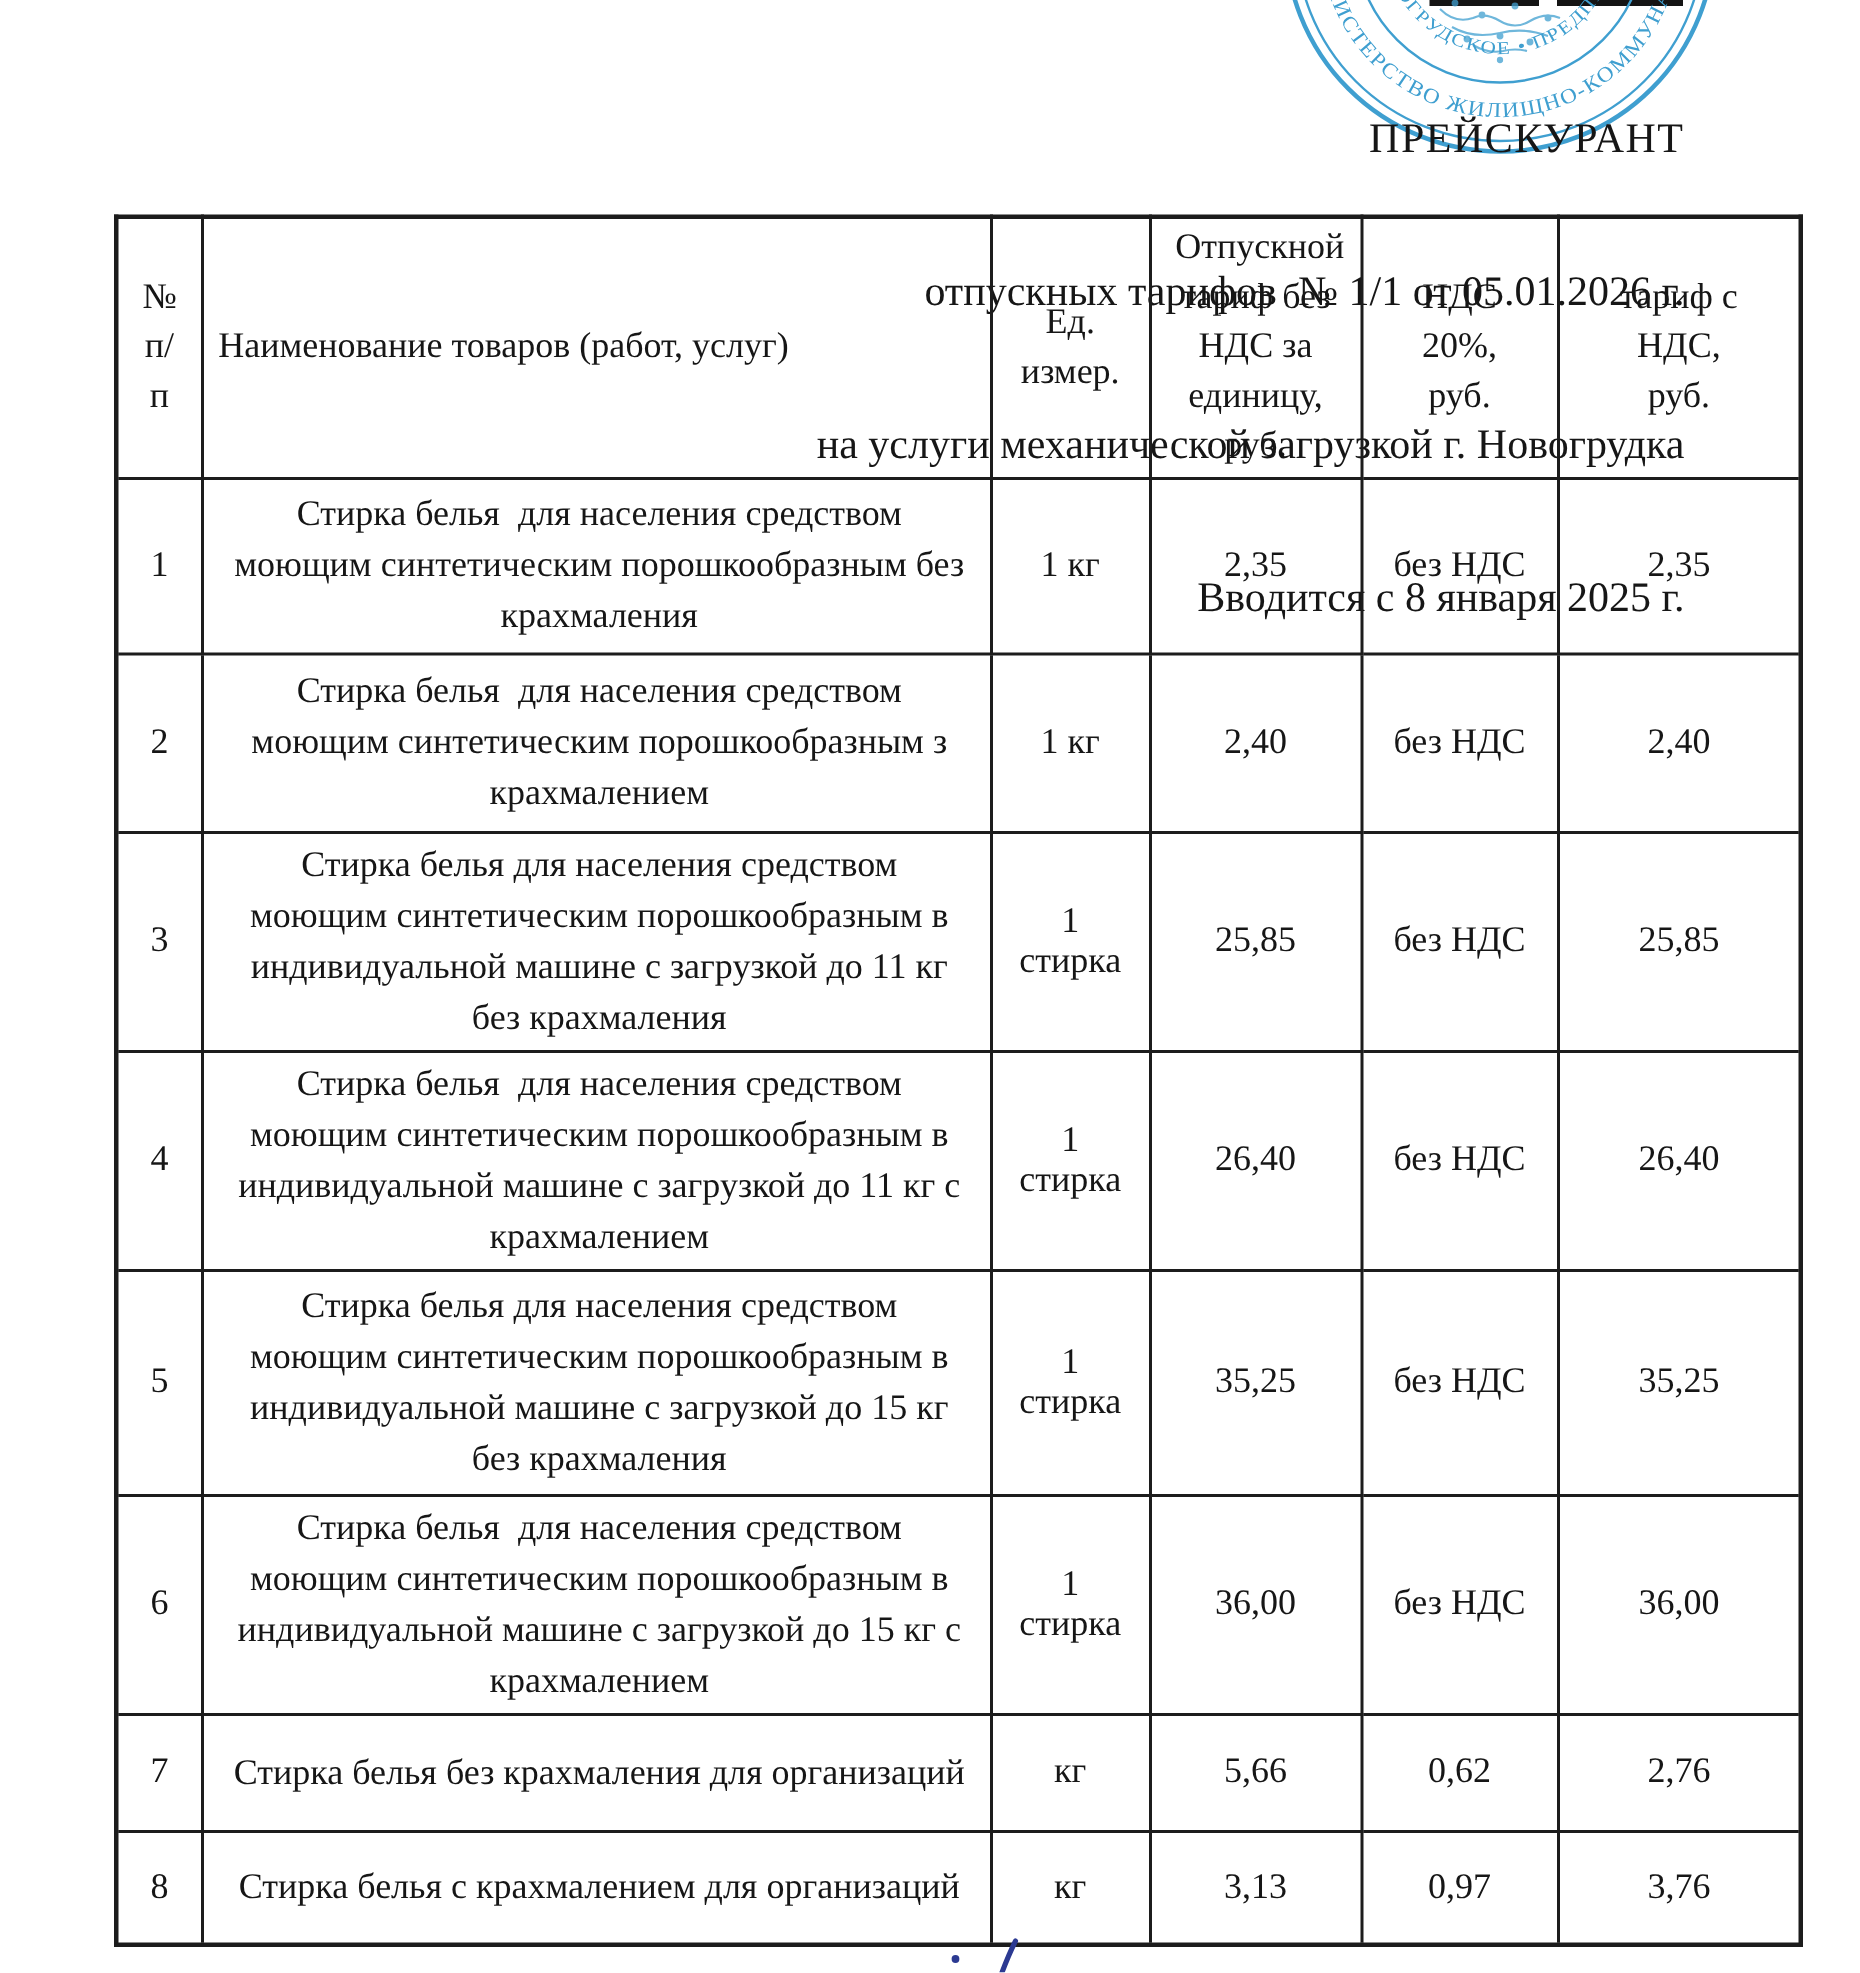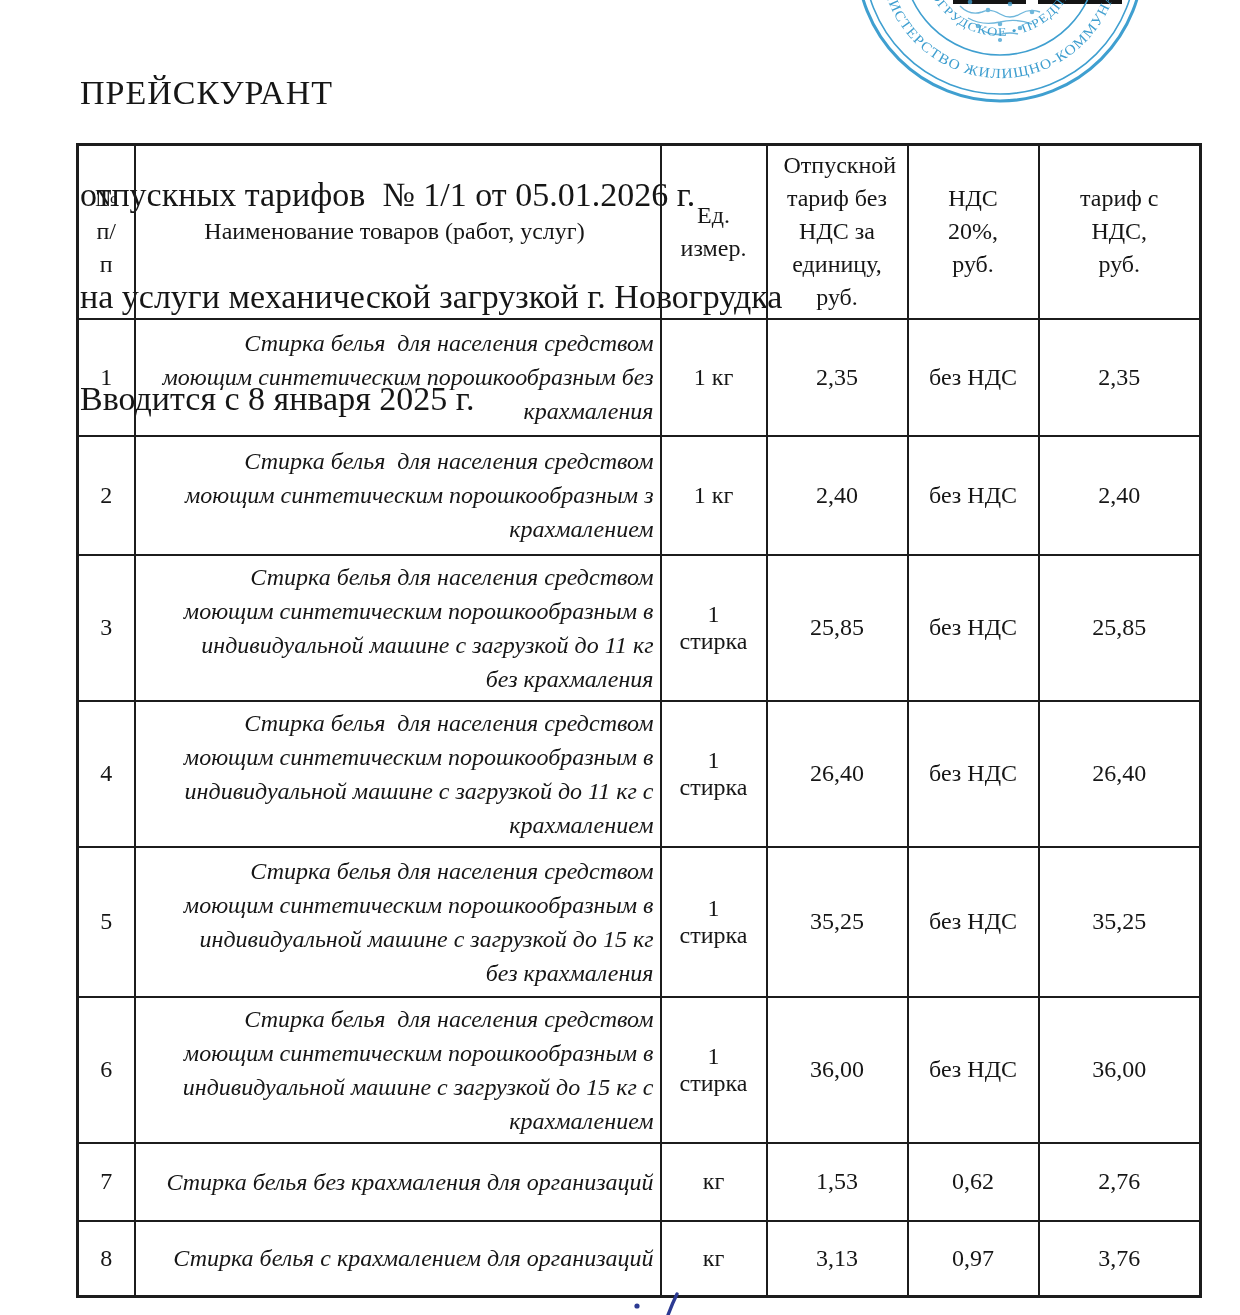--- a/index.html
+++ b/index.html
@@ -6,23 +6,23 @@
   body {
     width:1240px; height:1315px;
     background:#ffffff;
     font-family:"Liberation Serif","DejaVu Serif",serif;
     color:#161616;
     position:relative;
     overflow:hidden;
   }
   .title-block {
     position:absolute;
-    top:8px; left:80px; width:1030px;
-    text-align:left;
-    font-size:34px;
+    top:8px; left:93px; width:1030px;
+    text-align:right;
+    font-size:28px;
     line-height:34px;
     white-space:pre-wrap;
   }
   .title-block .t-main { letter-spacing:1px; }
   .cutoff-line {
     position:absolute; top:0; height:4px; background:#141414;
   }
   .stamp-svg { position:absolute; left:850px; top:0; }
   .signature-svg { position:absolute; left:615px; top:1288px; }
   table.price {
@@ -39,28 +39,27 @@
   td, th {
     vertical-align:middle;
     font-weight:normal;
     padding:2px 16px;
   }
   .h-cell {
     text-align:center;
     white-space:pre-line;
     line-height:33px;
   }
-  .h-name { text-align:center; padding-left:10px; }
+  .h-name { text-align:left; padding-left:10px; }
   .c-num  { text-align:center; }
   .c-name {
-    text-align:right;
+    text-align:center;
     padding:4px 6px 4px 10px;
     white-space:pre-wrap;
     line-height:34px;
-    font-style:italic;
   }
   .c-unit, .c-val { text-align:center; }
 </style>
 </head>
 <body>
 
 <div class="cutoff-line" style="left:953px; width:73px;"></div>
 <div class="cutoff-line" style="left:1038px; width:84px;"></div>
 
 <svg class="stamp-svg" width="300" height="112" viewBox="0 0 300 112">
@@ -189,21 +188,21 @@
 крахмалением</td>
     <td class="c-unit">1 стирка</td>
     <td class="c-val">36,00</td>
     <td class="c-val">без НДС</td>
     <td class="c-val">36,00</td>
   </tr>
   <tr style="height:78px">
     <td class="c-num">7</td>
     <td class="c-name">Стирка белья без крахмаления для организаций</td>
     <td class="c-unit">кг</td>
-    <td class="c-val">1,53</td>
+    <td class="c-val">5,66</td>
     <td class="c-val">0,62</td>
     <td class="c-val">2,76</td>
   </tr>
   <tr style="height:76px">
     <td class="c-num">8</td>
     <td class="c-name">Стирка белья с крахмалением для организаций</td>
     <td class="c-unit">кг</td>
     <td class="c-val">3,13</td>
     <td class="c-val">0,97</td>
     <td class="c-val">3,76</td>

